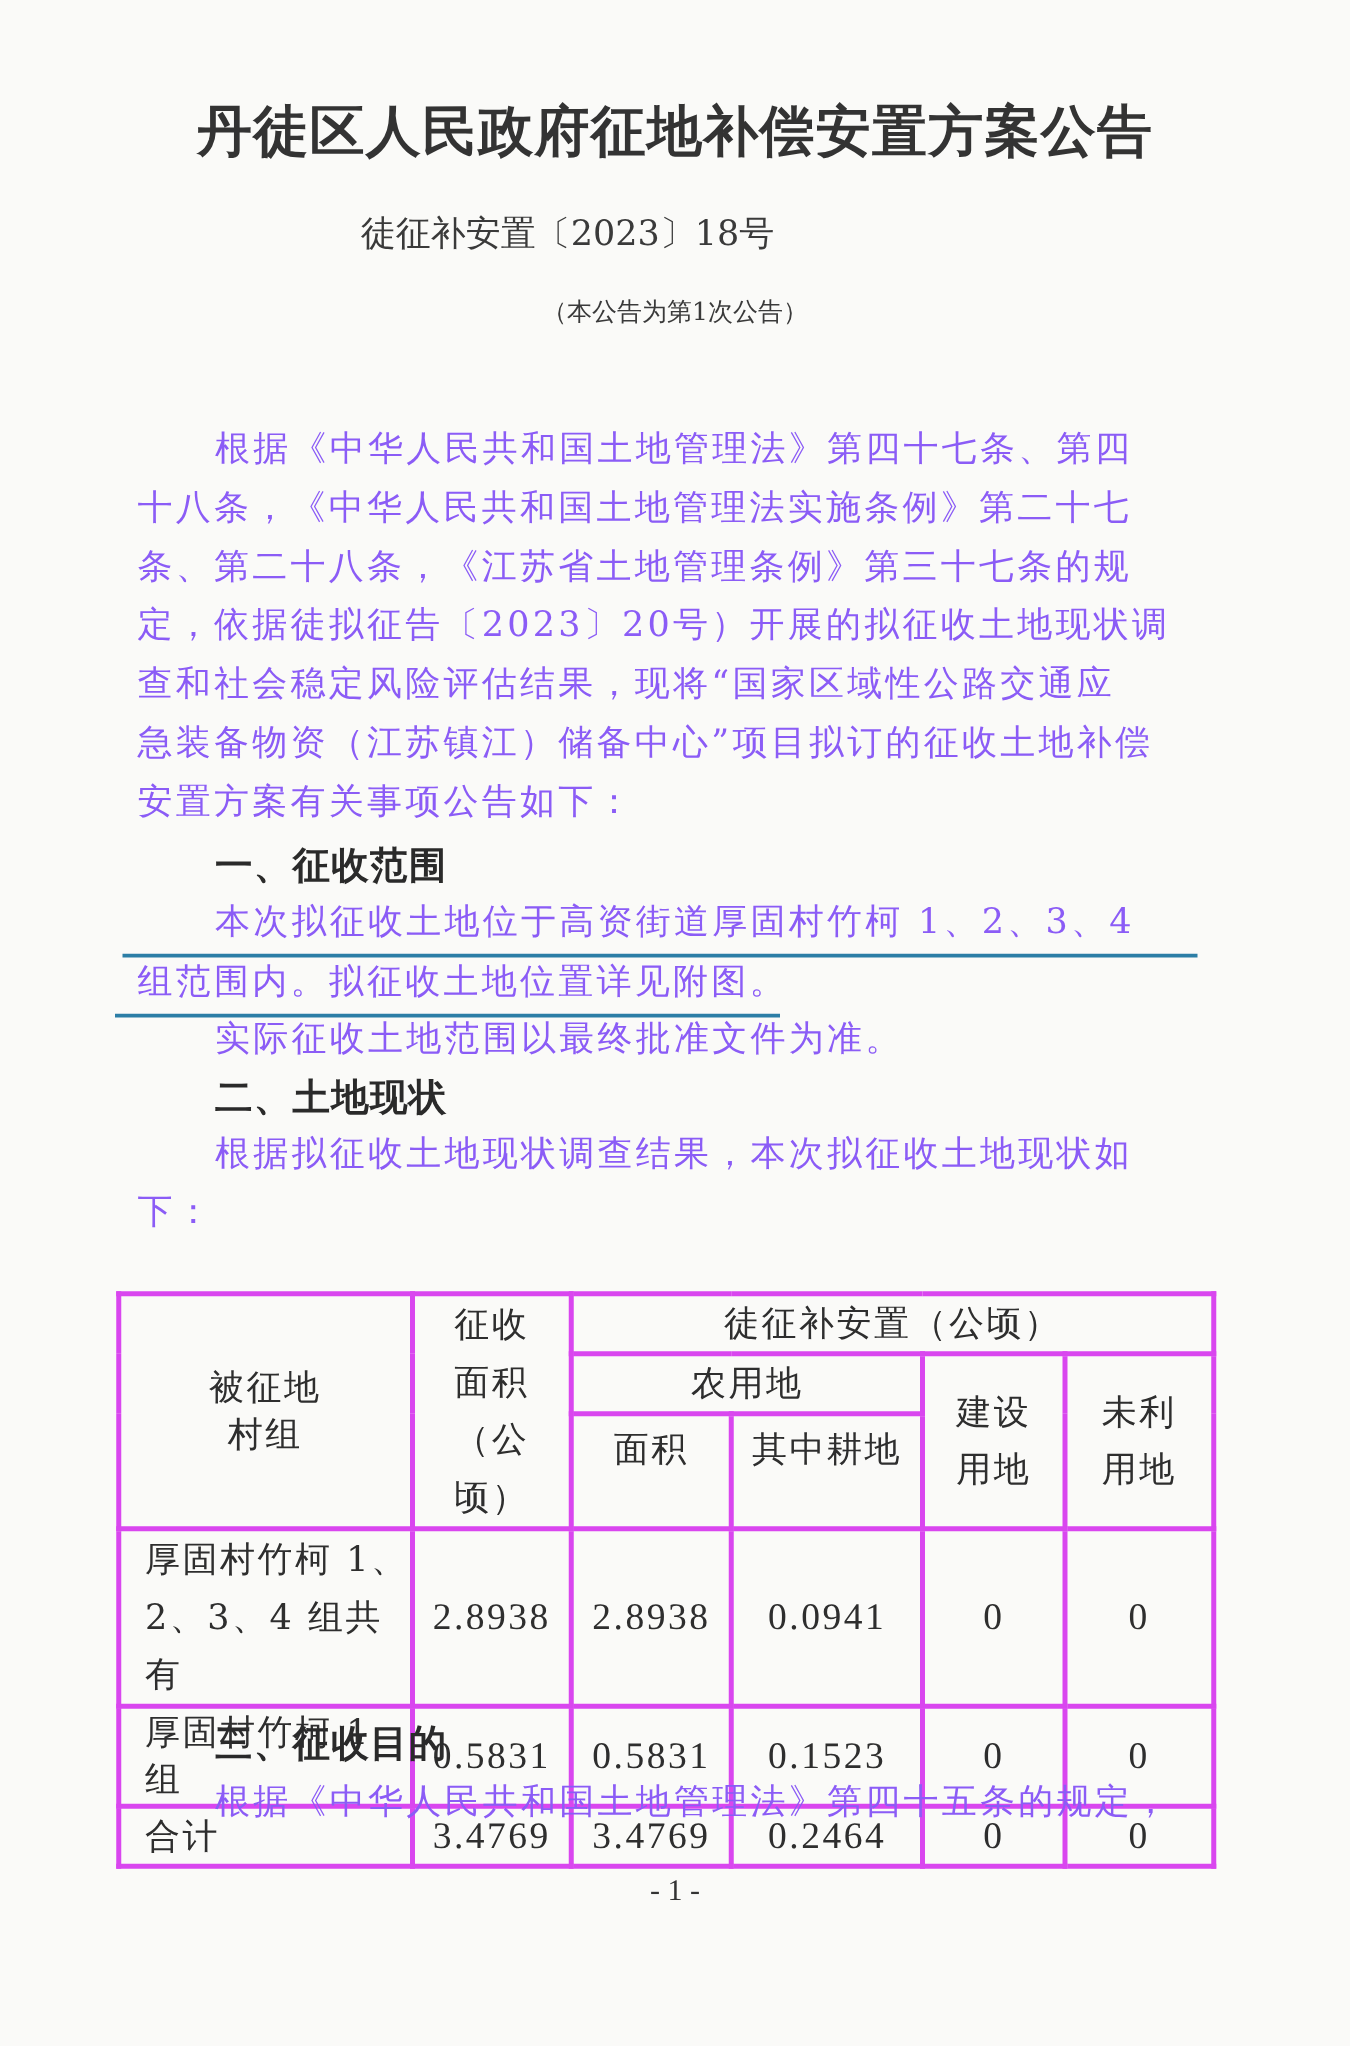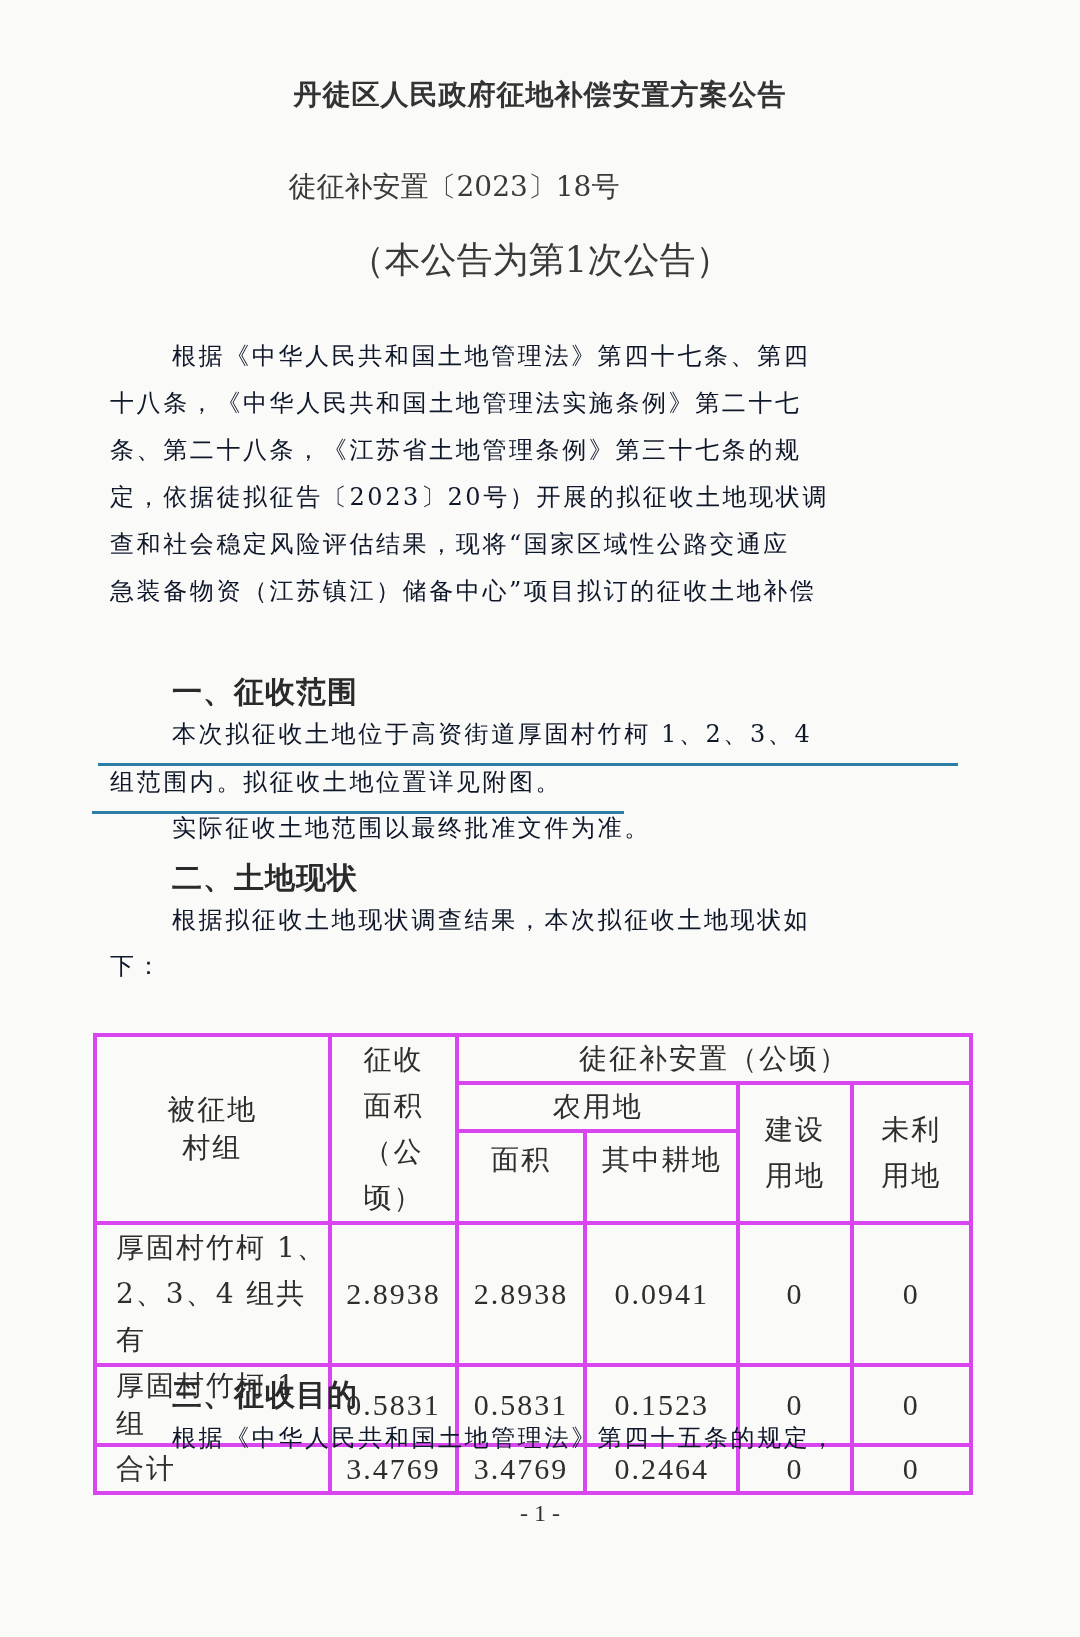--- a/index.html
+++ b/index.html
@@ -6,37 +6,37 @@
   body {
     width: 1080px; height: 1637px; overflow: hidden;
     background: #fafaf8;
     font-family: "DejaVu Serif", "Liberation Serif", serif;
     color: #2a2a2a;
     position: relative;
   }
   .page { position: absolute; left: 0; top: 0; width: 1080px; height: 1637px; }
   .title {
     position: absolute; top: 76px; left: 0; width: 1080px; text-align: center;
-    font-size: 28px; font-weight: bold; letter-spacing: 1px; color: #333;
+    font-size: 44px; font-weight: bold; letter-spacing: 1px; color: #333;
     font-family: "DejaVu Serif", serif;
   }
   .docno {
     position: absolute; top: 168px; left: 0; width: 908px; text-align: center;
     font-size: 28px; color: #3a3a3a;
   }
   .notice-no {
     position: absolute; top: 236px; left: 0; width: 1080px; text-align: center;
-    font-size: 36px; color: #3a3a3a;
+    font-size: 20px; color: #3a3a3a;
   }
   .heading {
     position: absolute; left: 172px; font-size: 30px; font-weight: bold;
     font-family: "DejaVu Sans", sans-serif; color: #2a2a2a; letter-spacing: 1px;
   }
   .line {
-    position: absolute; font-size: 24px; color: #0f172a; letter-spacing: 2.6px; white-space: nowrap;
+    position: absolute; font-size: 28px; color: #8b5cf6; letter-spacing: 2.6px; white-space: nowrap;
   }
   .underline-bar { position: absolute; height: 3px; background: #2c7ea6; }
   table.land {
     position: absolute; left: 93px; top: 1033px; width: 880px;
     border-collapse: collapse; font-size: 28px; color: #2e2e2e;
   }
   table.land td {
     border: 4px solid #d946ef; text-align: center; vertical-align: middle; padding: 0;
     letter-spacing: 2px;
   }
@@ -55,20 +55,21 @@
   <div class="title">丹徒区人民政府征地补偿安置方案公告</div>
   <div class="docno">徒征补安置〔2023〕18号</div>
   <div class="notice-no">（本公告为第1次公告）</div>
 
   <div class="line" style="left:172px; top:340px;">根据《中华人民共和国土地管理法》第四十七条、第四</div>
   <div class="line" style="left:110px; top:387px;">十八条，《中华人民共和国土地管理法实施条例》第二十七</div>
   <div class="line" style="left:110px; top:434px;">条、第二十八条，《江苏省土地管理条例》第三十七条的规</div>
   <div class="line" style="left:110px; top:481px;">定，依据徒拟征告〔2023〕20号）开展的拟征收土地现状调</div>
   <div class="line" style="left:110px; top:528px;">查和社会稳定风险评估结果，现将“国家区域性公路交通应</div>
   <div class="line" style="left:110px; top:575px;">急装备物资（江苏镇江）储备中心”项目拟订的征收土地补偿</div>
+  <div class="line" style="left:110px; top:622px;">安置方案有关事项公告如下：</div>
 
   <div class="heading" style="top:672px;">一、征收范围</div>
   <div class="line" style="left:172px; top:718px;">本次拟征收土地位于高资街道厚固村竹柯 1、2、3、4</div>
   <div class="underline-bar" style="left:98px; top:763px; width:860px;"></div>
   <div class="line" style="left:110px; top:766px;">组范围内。拟征收土地位置详见附图。</div>
   <div class="underline-bar" style="left:92px; top:811px; width:532px;"></div>
   <div class="line" style="left:172px; top:812px;">实际征收土地范围以最终批准文件为准。</div>
 
   <div class="heading" style="top:858px;">二、土地现状</div>
   <div class="line" style="left:172px; top:904px;">根据拟征收土地现状调查结果，本次拟征收土地现状如</div>

